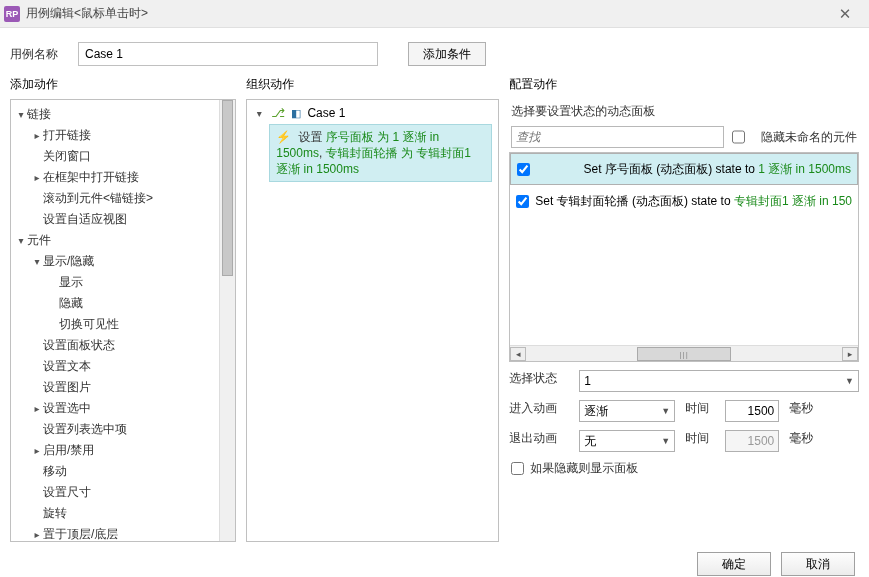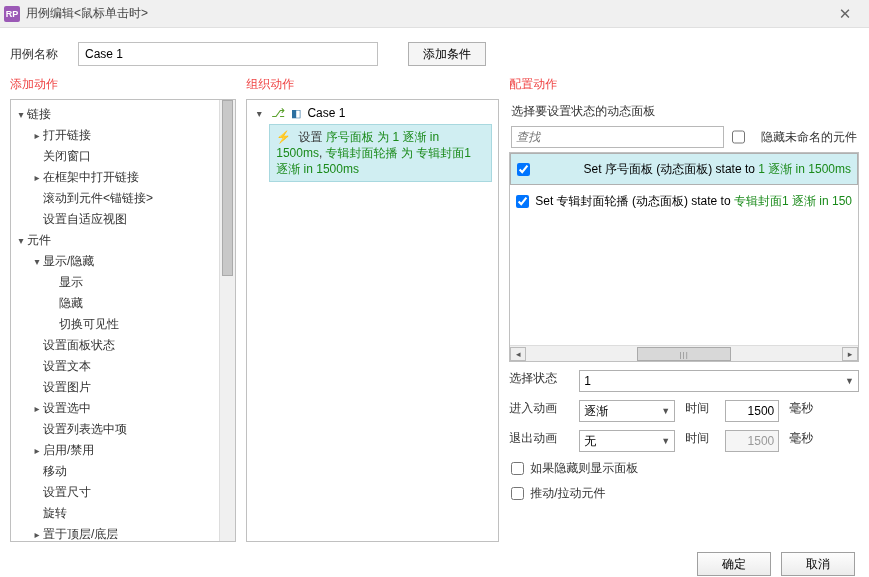--- a/index.html
+++ b/index.html
@@ -10,21 +10,21 @@
 .title-bar .title { flex: 1; color: #444; }
 .title-bar .close { width: 40px; text-align: center; color: #666; cursor: pointer; font-size: 15px; }
 
 .top-row { padding: 14px 10px 10px 10px; display: flex; align-items: center; gap: 20px; }
 .top-row label { color: #333; }
 .top-row input.case-name { width: 300px; height: 24px; border: 1px solid #c0c0c0; padding: 0 6px; }
 .top-row button { height: 24px; padding: 0 14px; border: 1px solid #b0b0b0; background: #f5f5f5; margin-left: 10px; }
 
 .cols { display: flex; padding: 0 10px 4px 10px; gap: 10px; height: 470px; }
 .col { display: flex; flex-direction: column; }
-.col-head { color: #ef4444; padding-bottom: 6px; font-size: 12px; }
+.col-head { color: #000000; padding-bottom: 6px; font-size: 12px; }
 .col-body { border: 1px solid #c0c0c0; flex: 1; background: #fff; overflow: auto; position: relative; }
 
 
 .col-left { width: 236px; }
 .tree { padding: 4px 0; }
 .tree-row { display: flex; align-items: center; height: 21px; padding-right: 4px; cursor: default; }
 .arrow { width: 12px; display: inline-block; text-align: center; color: #555; font-size: 10px; }
 .tree-label { color: #333; }
 .ind0 { padding-left: 4px; }
 .ind1 { padding-left: 20px; }
@@ -270,24 +270,20 @@
               <span class="caret">▼</span>
             </div>
             <span class="lab2">时间</span>
             <input class="num" disabled="" value="1500" style="">
             <span class="unit">毫秒</span>
           </div>
           <div class="chk-row">
             <input type="checkbox" style="">
             <span>如果隐藏则显示面板</span>
           </div>
-          <div class="chk-row">
-            <input type="checkbox" style="">
-            <span>推动/拉动元件</span>
-          </div>
         </div>
       </div>
     </div>
   </div>
 </div>
 
 <div class="footer">
   <button>确定</button>
   <button>取消</button>
 </div>

